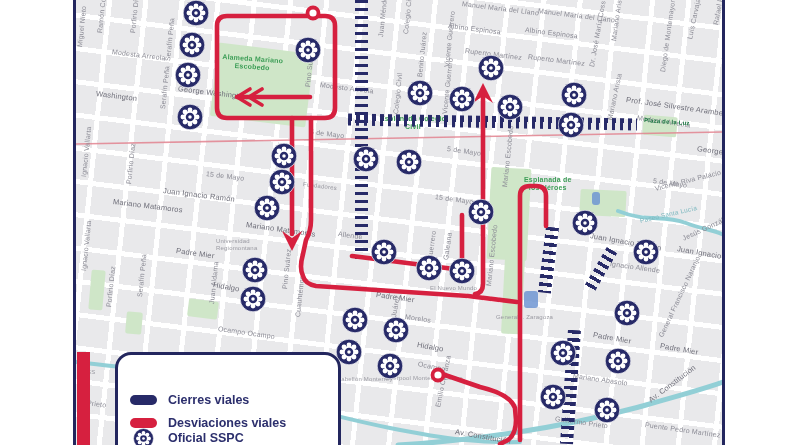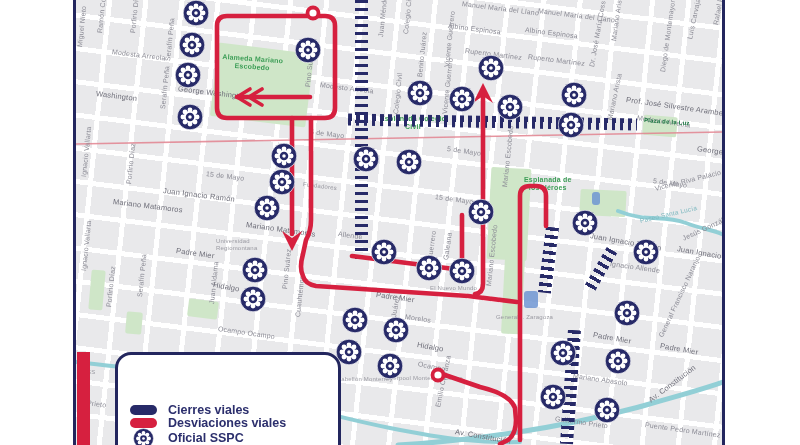--- a/index.html
+++ b/index.html
@@ -378,21 +378,21 @@
         </svg>
       </div>
     </div>
   <div id="red-bar"></div>
 </div>
 
 <div class="frame-border" id="border-left"></div>
 <div class="frame-border" id="border-right"></div>
 
 <div id="legend">
-  <div class="lg-row" style="top:48px">
+  <div class="lg-row" style="top:38px">
     <span class="sw sw-navy"></span>
     <span class="lg-lbl">Cierres viales</span>
   </div>
   <div class="lg-row" style="top:76px">
     <svg class="lg-badge">
         <use href="#badge"></use>
       </svg>
     <span class="lg-lbl">Oficial SSPC</span>
   </div>
   <div class="lg-row" style="top:61px">

